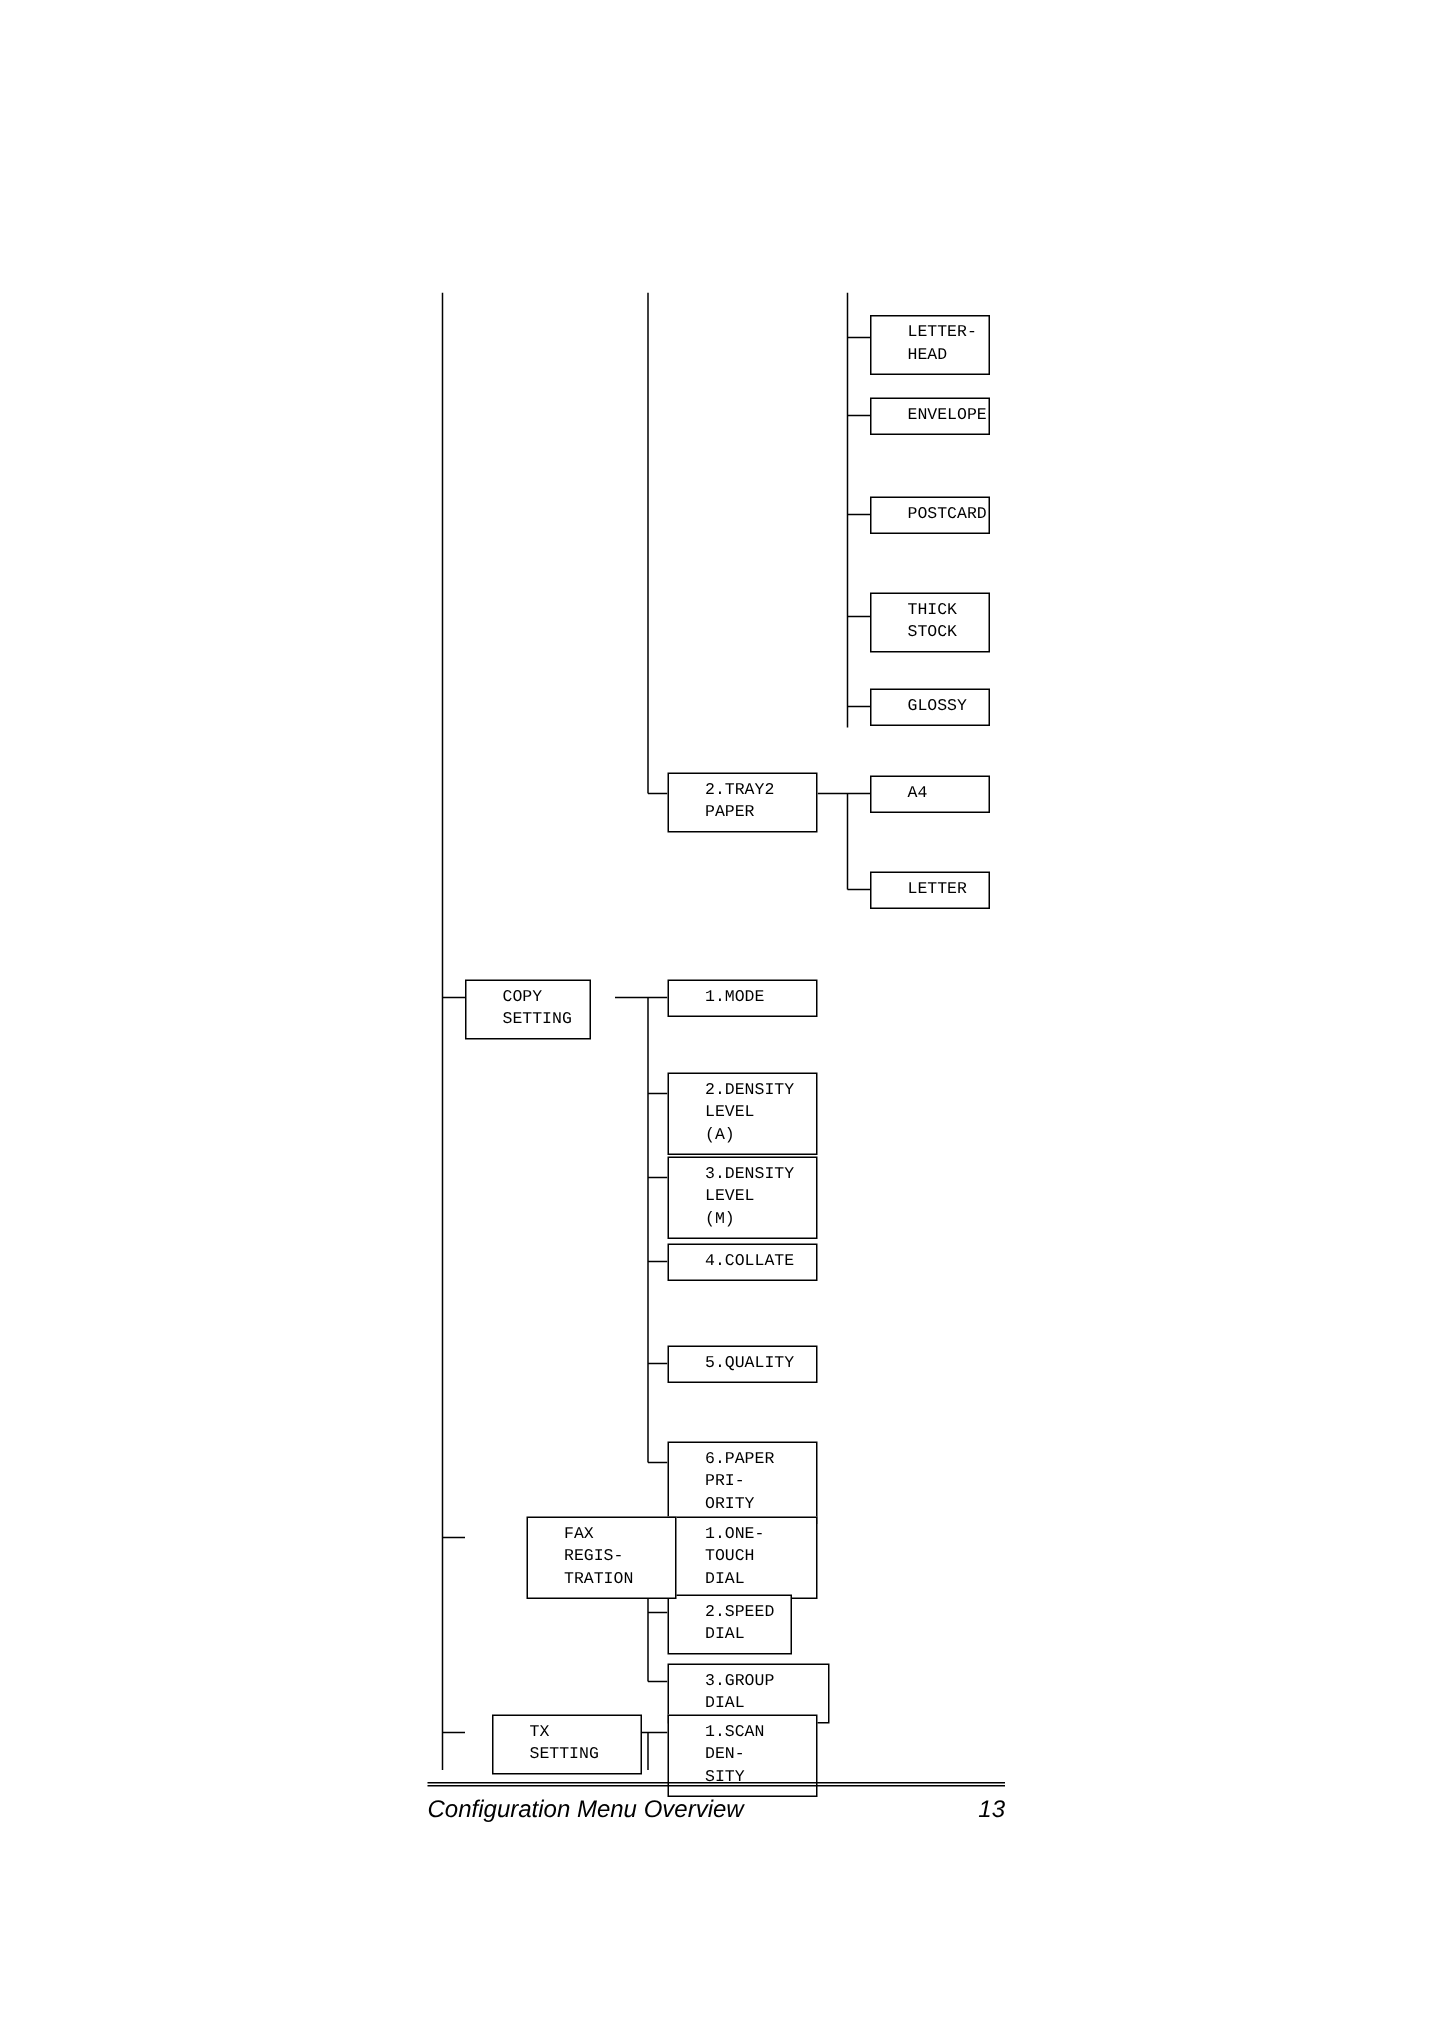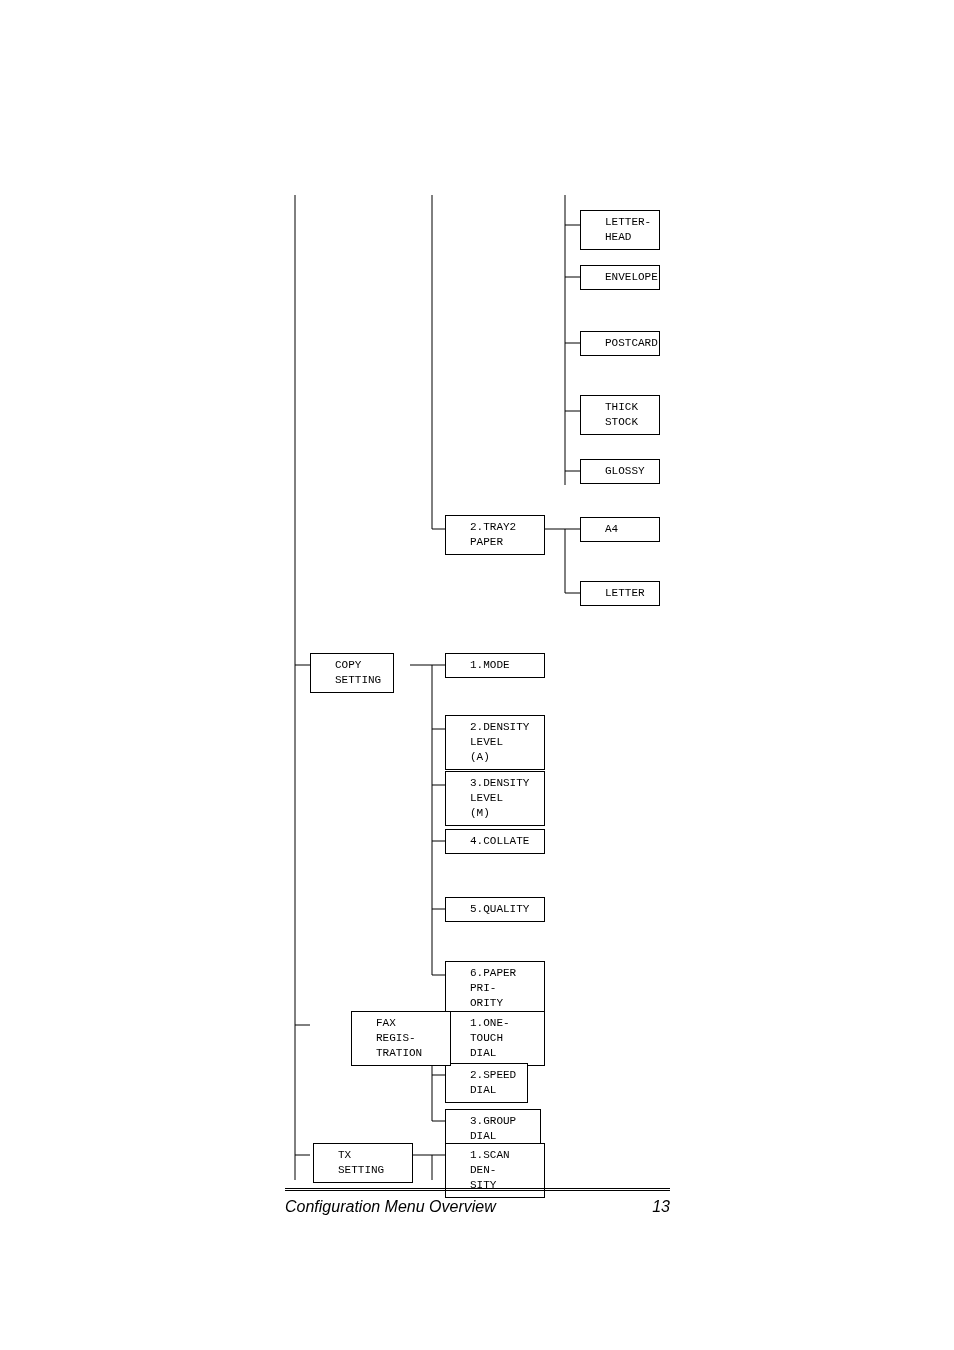--- a/index.html
+++ b/index.html
@@ -74,26 +74,26 @@
 LEVEL (A)</div>
   <div class="node" style="left:160px; top:576px; width:100px;">3.DENSITY
 LEVEL (M)</div>
   <div class="node" style="left:160px; top:634px; width:100px;">4.COLLATE</div>
   <div class="node" style="left:160px; top:702px; width:100px;">5.QUALITY</div>
   <div class="node" style="left:160px; top:766px; width:100px;">6.PAPER PRI-
 ORITY</div>
   <div class="node" style="left:160px; top:816px; width:100px;">1.ONE-TOUCH
 DIAL</div>
   <div class="node" style="left:160px; top:868px; width:83px;">2.SPEED DIAL</div>
-  <div class="node" style="left:160px; top:914px; width:96px;">3.GROUP DIAL</div>
+  <div class="node" style="left:160px; top:914px; width:108px;">3.GROUP DIAL</div>
   <div class="node" style="left:160px; top:948px; width:100px;">1.SCAN DEN-
 SITY</div>
 
   <div class="node" style="left:25px; top:458px; width:84px;">COPY SETTING</div>
   <div class="node" style="left:25px; top:816px; width:100px;margin-left:41px;">FAX REGIS-
 TRATION</div>
-  <div class="node" style="left:28px; top:948px; width:100px;">TX SETTING</div>
+  <div class="node" style="left:43px; top:948px; width:100px;">TX SETTING</div>
 </div>
 
 <div class="footer-rule t1"></div>
 <div class="footer-rule t2"></div>
 <div class="footer-text">Configuration Menu Overview</div>
 <div class="footer-page">13</div>
 
 </body></html>

